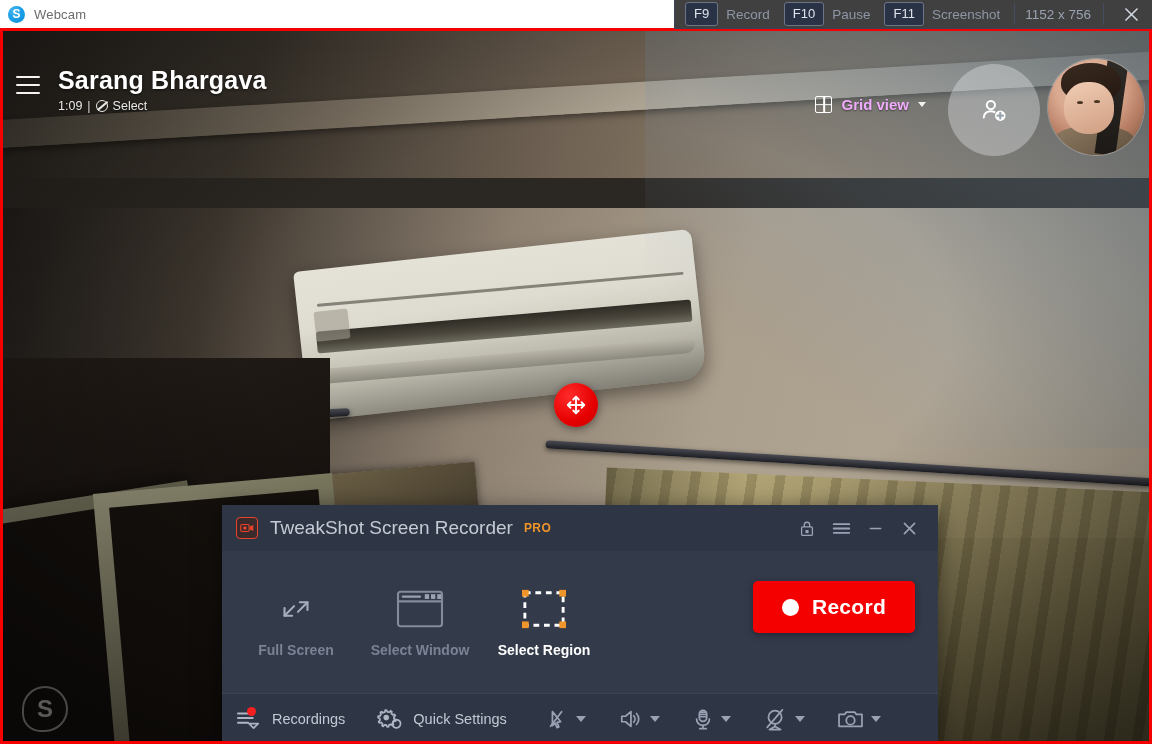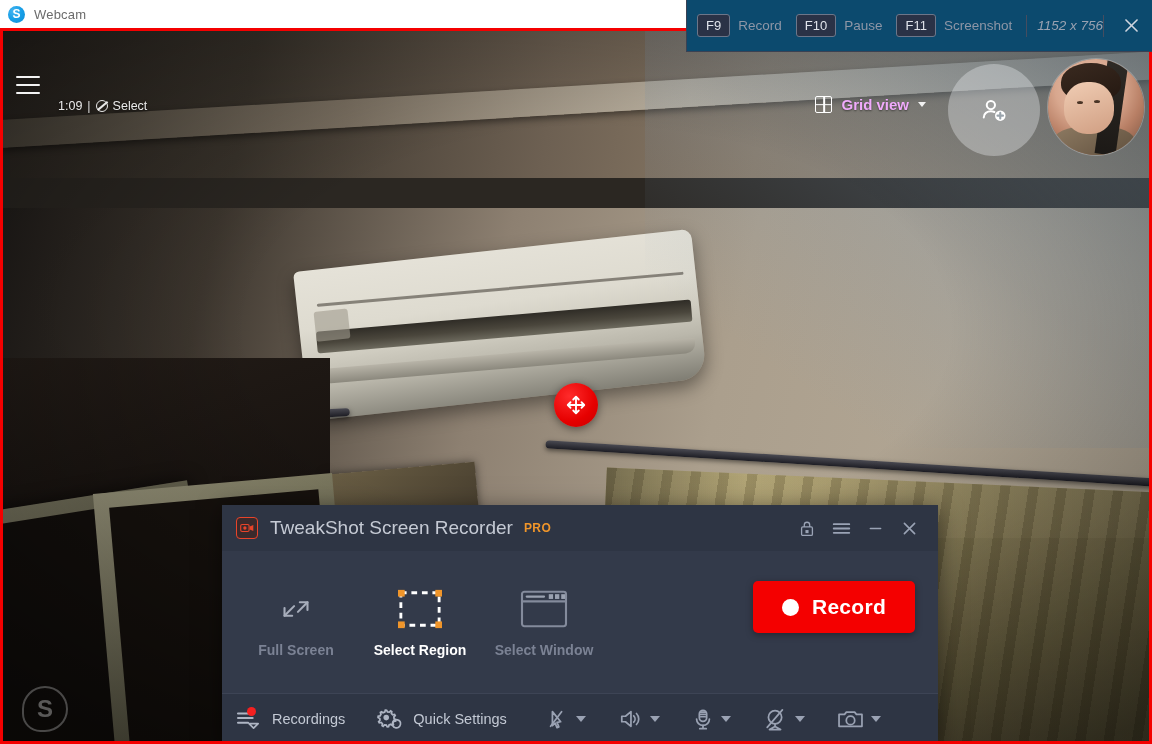--- a/index.html
+++ b/index.html
@@ -139,29 +139,29 @@
     display:flex; align-items:center; justify-content:center; z-index:9;
     color:rgba(170,170,170,.5); font-size:24px; font-weight:600; }
 
   
   .draghandle { position:absolute; left:554px; top:355px; width:44px; height:44px;
     border-radius:50%; background:radial-gradient(circle at 35% 30%, #ff2b2b 0%, #e60000 60%, #c80000 100%);
     display:flex; align-items:center; justify-content:center; z-index:12; cursor:move;
     box-shadow:0 2px 8px rgba(0,0,0,.45); }
 
   
-  .hotkeybar { position:absolute; right:0; top:0; height:52px; z-index:50;
-    background:#0c4a6e; display:flex; align-items:center; padding:0 4px 0 10px;
+  .hotkeybar { position:absolute; right:0; top:0; height:29px; z-index:50;
+    background:#404040; display:flex; align-items:center; padding:0 4px 0 10px;
     border:1px solid #3a4153; border-top:none; border-right:none; }
   .hk-key { border:1px solid #6d7siz; border:1px solid #6d7689; border-radius:3px;
     padding:2px 8px; font-size:13px; color:#dfe3ea; margin-right:8px; line-height:1.35;
     background:#2a3246; }
   .hk-label { font-size:13.5px; color:#8e96a6; margin-right:14px; }
   .hk-sep { width:1px; height:22px; background:#454d60; margin:0 10px 0 0; }
-  .hk-dims { font-size:13.5px; color:#9aa2b1; margin-right:0;font-style:italic; }
+  .hk-dims { font-size:13.5px; color:#9aa2b1; margin-right:12px; }
   .hk-close { width:34px; height:34px; display:flex; align-items:center; justify-content:center;
     cursor:pointer; }
 
   
   .ts-panel { position:absolute; left:222px; top:505px; width:716px; height:239px; z-index:20;
     background:#333a4a; box-shadow:0 4px 22px rgba(0,0,0,.5); }
   .ts-head { height:46px; background:#2e3544; display:flex; align-items:center; padding:0 12px 0 14px; }
   .ts-appicon { width:22px; height:22px; border:1.6px solid #e8442a; border-radius:4px;
     background:#3a2a2c; display:flex; align-items:center; justify-content:center; flex:none; }
   .ts-name { margin-left:12px; font-size:19px; color:#c5cad4; }
@@ -238,20 +238,21 @@
       </svg>
     </div>
   </div>
 
   <div class="sk-header">
     <div class="hamburger">
       <span></span>
         <span></span>
         <span></span>
     </div>
+    <div class="sk-title">Sarang Bhargava</div>
     <div class="sk-sub">
       <span>1:09</span>
       <span class="sub-sep">|</span>
       <span class="gallery-ico"></span>
       <span>Select</span>
     </div>
 
     <div class="gridview">
       <span class="grid-ico"></span>
       <span class="gridview-label">Grid view</span>
@@ -346,43 +347,43 @@
           <svg width="54" height="44" viewBox="0 0 56 46" fill="none">
             <rect x="4" y="4" width="48" height="38" rx="5" stroke="#7f out" stroke-width="2.2"></rect>
             <path d="M32 16h8v8" stroke="#a7adbb" stroke-width="2.2" stroke-linecap="round" stroke-linejoin="round"></path>
             <path d="M40 16L30 26" stroke="#a7adbb" stroke-width="2.2" stroke-linecap="round"></path>
             <path d="M24 30h-8v-8" stroke="#a7adbb" stroke-width="2.2" stroke-linecap="round" stroke-linejoin="round"></path>
             <path d="M16 30l10-10" stroke="#a7adbb" stroke-width="2.2" stroke-linecap="round"></path>
           </svg>
           <span class="mlabel">Full Screen</span>
         </div>
 
-        <div class="mode active">
-          <svg width="52" height="44" viewBox="0 0 54 46" fill="none">
-            <rect x="7" y="6" width="40" height="34" stroke="#ffffff" stroke-width="3" stroke-dasharray="6 5"></rect>
-            <rect x="4" y="3" width="7" height="7" fill="#f0952a"></rect>
-            <rect x="43" y="3" width="7" height="7" fill="#f0952a"></rect>
-            <rect x="4" y="36" width="7" height="7" fill="#f0952a"></rect>
-            <rect x="43" y="36" width="7" height="7" fill="#f0952a"></rect>
-          </svg>
-          <span class="mlabel">Select Region</span>
-        </div>
-
         <div class="mode">
           <svg width="52" height="44" viewBox="0 0 54 46" fill="none">
             <rect x="4" y="5" width="46" height="36" rx="2.5" stroke="#848b9c" stroke-width="2.2"></rect>
             <path d="M4 15h46" stroke="#848b9c" stroke-width="2.2"></path>
             <path d="M9 10h18" stroke="#9aa1b0" stroke-width="2.4" stroke-linecap="round"></path>
             <rect x="32" y="7.5" width="4.5" height="5" fill="#9aa1b0"></rect>
             <rect x="38.5" y="7.5" width="4.5" height="5" fill="#9aa1b0"></rect>
             <rect x="45" y="7.5" width="4" height="5" fill="#9aa1b0"></rect>
           </svg>
           <span class="mlabel">Select Window</span>
         </div>
 
+        <div class="mode active">
+          <svg width="52" height="44" viewBox="0 0 54 46" fill="none">
+            <rect x="7" y="6" width="40" height="34" stroke="#ffffff" stroke-width="3" stroke-dasharray="6 5"></rect>
+            <rect x="4" y="3" width="7" height="7" fill="#f0952a"></rect>
+            <rect x="43" y="3" width="7" height="7" fill="#f0952a"></rect>
+            <rect x="4" y="36" width="7" height="7" fill="#f0952a"></rect>
+            <rect x="43" y="36" width="7" height="7" fill="#f0952a"></rect>
+          </svg>
+          <span class="mlabel">Select Region</span>
+        </div>
+
 
       </div>
 
       <div class="recbtn">
         <span class="recdot"></span>
         <span>Record</span>
       </div>
     </div>
 
     <div class="ts-foot">

